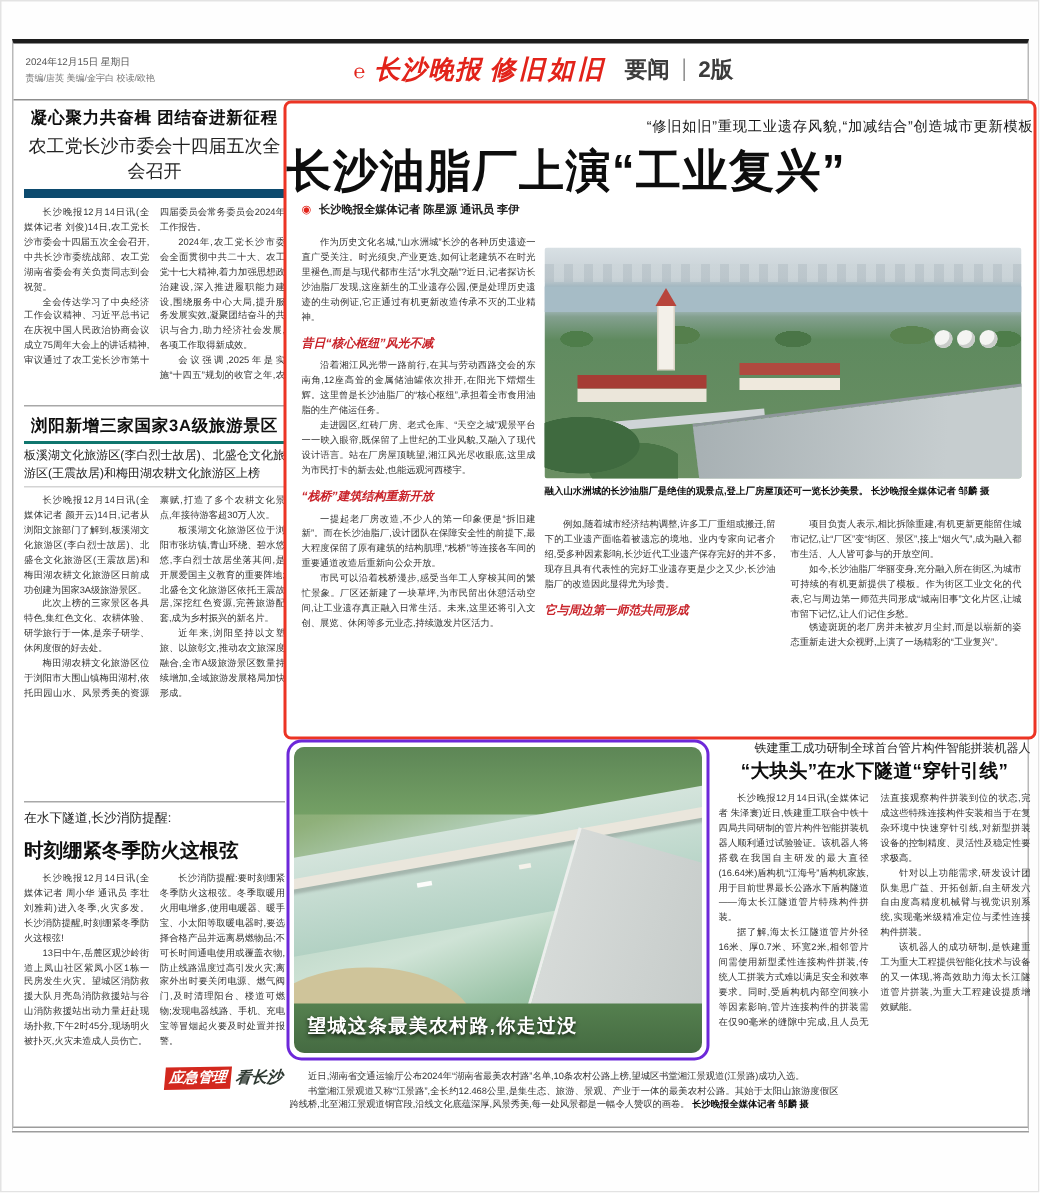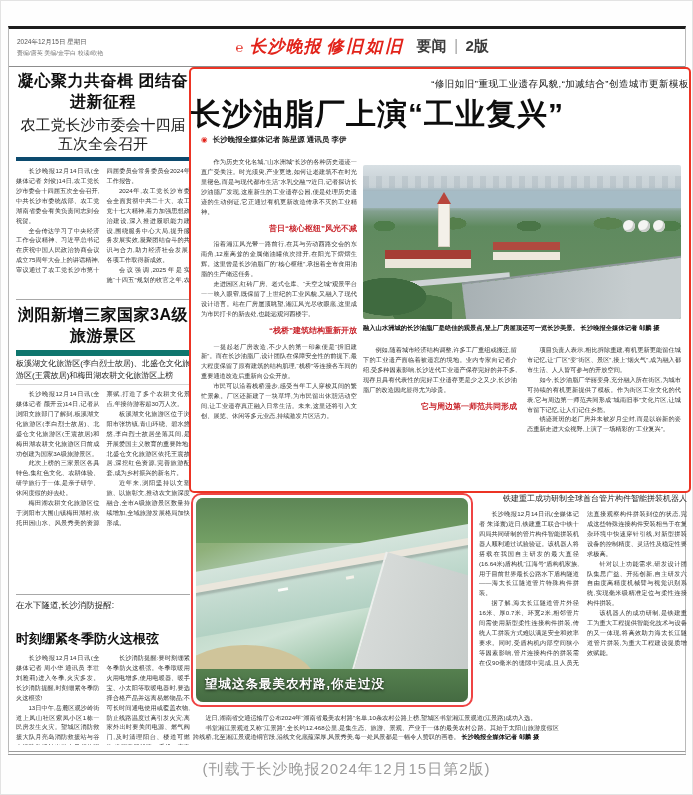--- a/index.html
+++ b/index.html
@@ -17,60 +17,60 @@
   .brand .mark{font-size:13px;font-style:normal;}
   .brand .sub{letter-spacing:2.5px;}
   .section-wrap{display:flex;align-items:center;gap:9px;color:#3c3c3c;font-size:15px;font-weight:600;}
   .vbar{width:1px;height:15px;background:#8a8a8a;}
   
   .tiny{font-size:6.2px;line-height:1.6;color:#333;text-align:justify;}
   .tiny p{margin:0;text-indent:2em;}
   .twocol{column-count:2;column-gap:7px;overflow:hidden;}
   
   .leftcol{position:absolute;left:7px;top:42px;width:174px;height:674px;overflow:hidden;}
-  .a-title{font-size:16px;font-weight:900;color:#0f0f0f;text-align:center;letter-spacing:0.5px;}
-  .a-sub{font-size:15px;color:#222;text-align:center;margin-top:3px;padding-bottom:3px;border-bottom:4px solid #0c4a6e;}
+  .a-title{font-size:11px;font-weight:900;color:#0f0f0f;text-align:center;letter-spacing:0.5px;}
+  .a-sub{font-size:12px;color:#222;text-align:center;margin-top:3px;padding-bottom:3px;border-bottom:6px solid #0c4a6e;}
   .a-body{margin-top:5px;height:126px;}
   .art-b{margin-top:7px;border-top:1.5px solid #a8a8a8;padding-top:5px;}
-  .b-sub{font-size:8px;color:#222;text-align:justify;margin-top:3px;padding:2px 0;border-top:6px solid #0f766e;border-bottom:1px solid #d4d4d4;line-height:1.5;}
+  .b-sub{font-size:8px;color:#222;text-align:justify;margin-top:3px;padding:2px 0;border-top:2px solid #0f766e;border-bottom:1px solid #d4d4d4;line-height:1.5;}
   .b-body{margin-top:4px;height:198px;}
   .art-c{margin-top:7px;border-top:1.5px solid #a8a8a8;padding-top:5px;position:relative;}
   .c-kicker{font-size:8.5px;color:#1c1c1c;}
-  .c-title{font-size:13px;font-weight:900;color:#0f0f0f;margin-top:18px;}
+  .c-title{font-size:13px;font-weight:900;color:#0f0f0f;margin-top:6px;}
   .c-body{margin-top:5px;height:150px;}
   .badge{position:absolute;right:0;bottom:4px;transform:skewX(-6deg) rotate(-1deg);display:flex;align-items:center;gap:3px;background:#fff;padding:1px 2px;}
   .badge .b1{background:#d3281e;color:#fff;font-weight:900;font-style:italic;font-size:9.5px;padding:1px 3px;}
   .badge .b2{color:#2f3a33;font-weight:900;font-style:italic;font-size:10.5px;}
   
   .redbox{position:absolute;left:180px;top:38px;width:498px;height:422px;border:2px solid #ec3424;border-radius:5px;background:#fff;}
   .rb-kicker{margin-top:9px;text-align:right;font-size:9.5px;color:#161616;letter-spacing:0.5px;}
   .rb-headline{text-align:left;font-size:30px;font-weight:900;color:#0d0d0d;letter-spacing:1px;margin-top:3px;}
   .rb-byline{position:absolute;left:10px;top:66px;font-size:7.5px;font-weight:bold;color:#222;}
   .rb-byline .dot{color:#e2231a;margin-right:3px;}
   .rb-col1{position:absolute;left:10px;top:88px;width:156px;height:326px;overflow:hidden;}
-  .sechead{color:#c9242b;font-weight:bold;font-size:8px;text-align:right;text-indent:0 !important;margin:6px 0 4px !important;}
+  .sechead{color:#c9242b;font-weight:bold;font-size:8px;text-align:left;text-indent:0 !important;margin:6px 0 4px !important;font-style:italic;}
   .rb-photo{position:absolute;left:172px;top:96px;width:318px;height:154px;overflow:hidden;border-radius:2px;}
   .rb-caption{position:absolute;left:172px;top:254px;width:318px;font-size:6.3px;font-weight:bold;color:#111;line-height:1.5;text-align:justify;}
   .rb-under{position:absolute;left:172px;top:276px;width:318px;height:138px;column-count:2;column-gap:10px;overflow:hidden;}
   
   .photo-art{position:absolute;inset:0;background:linear-gradient(180deg,#d8e0e4 0%,#c6cfd4 13%,#a2b6bf 17%,#abbec5 26%,#83a08f 30%,#5f8a5f 40%,#6b8f63 100%);}
   .pa-city{position:absolute;left:0;top:7%;width:100%;height:8%;background:repeating-linear-gradient(90deg,#b6c1c7 0 6px,#ccd5d9 6px 13px);opacity:.65;}
   .pa-river{position:absolute;left:0;top:17%;width:100%;height:11%;background:#a6bcc6;}
   .pa-trees{position:absolute;left:-4%;top:30%;width:108%;height:16%;background:radial-gradient(18px 9px at 10% 60%,#4e7d4a 60%,transparent 61%),radial-gradient(22px 10px at 30% 50%,#557f4c 60%,transparent 61%),radial-gradient(20px 9px at 52% 60%,#4a7547 60%,transparent 61%),radial-gradient(24px 10px at 75% 50%,#5a8350 60%,transparent 61%),radial-gradient(18px 9px at 93% 60%,#4e7d4a 60%,transparent 61%);}
   .pa-tower{position:absolute;left:24%;top:25%;width:10px;height:42px;background:#f3f0e9;box-shadow:0 0 0 1px #d8d2c4;}
   .pa-tower:before{content:"";position:absolute;left:-2px;top:-12px;border-left:7px solid transparent;border-right:7px solid transparent;border-bottom:12px solid #b8453c;}
   .pa-bldg1{position:absolute;left:7%;top:55%;width:27%;height:9px;background:#a63d35;box-shadow:0 9px 0 #ebe6da;}
   .pa-bldg2{position:absolute;left:41%;top:50%;width:21%;height:8px;background:#b04a3f;box-shadow:0 10px 0 #efe9dd;}
   .pa-tanks{position:absolute;right:5%;top:36%;display:flex;gap:3px;}
   .pa-tanks i{width:12px;height:12px;border-radius:50%;background:#f4f4f2;box-shadow:inset -2px -2px 0 #c9ccc9;}
   .pa-roof{position:absolute;right:-6%;bottom:-10%;width:74%;height:42%;background:linear-gradient(100deg,#a7b0b3,#c6cdcf 70%);transform:rotate(-7deg);box-shadow:0 -2px 0 #8e979a;}
   .pa-road{position:absolute;left:-2%;bottom:22%;width:48%;height:6px;background:#cfd4d6;transform:rotate(-5deg);}
   .pa-fgtrees{position:absolute;left:-6%;bottom:-6%;width:34%;height:34%;background:radial-gradient(60% 60% at 40% 40%,#3f6a3f 60%,transparent 61%),radial-gradient(50% 55% at 75% 70%,#4a7547 60%,transparent 61%);}
   
-  .tealbox{position:absolute;left:182px;top:464px;width:282px;height:214px;border:2px solid #ef4444;border-radius:10px;background:#fff;padding:3px;box-sizing:border-box;}
+  .tealbox{position:absolute;left:182px;top:464px;width:282px;height:214px;border:2px solid #6d28d9;border-radius:10px;background:#fff;padding:3px;box-sizing:border-box;}
   .riverphoto{position:relative;width:100%;height:100%;border-radius:7px;overflow:hidden;background:linear-gradient(160deg,#7ba06b 0%,#8fb07a 18%,#b9d4c4 36%,#cfe3d6 55%,#9cc4a8 72%,#6f9a62 100%);}
   .rp-fartrees{position:absolute;left:0;top:0;width:100%;height:22%;background:linear-gradient(180deg,#5d8656,#74a065);}
   .rp-river{position:absolute;left:-12%;top:24%;width:130%;height:32%;background:linear-gradient(180deg,#d4e4dc,#b2d1c3);transform:rotate(-10deg);}
   .rp-bridge{position:absolute;left:-6%;top:31%;width:116%;height:7px;background:#eae6dc;box-shadow:0 3px 2px rgba(0,0,0,.18);transform:rotate(-10deg);}
   .rp-boat1{position:absolute;left:30%;top:44%;width:10px;height:3px;background:#fdfdfb;transform:rotate(-10deg);}
   .rp-boat2{position:absolute;left:55%;top:38%;width:8px;height:3px;background:#f4f2ea;transform:rotate(-10deg);}
   .rp-sand{position:absolute;left:-8%;bottom:-10%;width:52%;height:38%;background:#cfc49a;border-radius:50%;}
   .rp-road{position:absolute;right:-10%;bottom:-6%;width:48%;height:72%;background:linear-gradient(90deg,#d6dad8,#c3c9c7);transform:rotate(16deg);border-left:2px solid #eceeec;}
   .rp-fg{position:absolute;left:0;bottom:0;width:100%;height:16%;background:linear-gradient(180deg,#55804f,#456b42);}
   .rp-title{position:absolute;left:9px;bottom:9px;color:#fff;font-size:12.5px;font-weight:900;letter-spacing:1px;text-shadow:0 1px 3px rgba(0,0,0,.85);}
@@ -216,24 +216,24 @@
       </div>
     </div>
 
     <div class="bl-caption">
       <p>近日,湖南省交通运输厅公布2024年“湖南省最美农村路”名单,10条农村公路上榜,望城区书堂湘江景观道(江景路)成功入选。</p>
       <p><span>书堂湘江景观道又称“江景路”,全长约12.468公里,是集生态、旅游、景观、产业于一体的最美农村公路。其始于太阳山旅游度假区跨线桥,北至湘江景观道铜官段,沿线文化底蕴深厚,风景秀美,每一处风景都是一幅令人赞叹的画卷。</span> <span class="credit">长沙晚报全媒体记者 邹麟 摄</span></p>
     </div>
 
     <div class="brarticle">
       <div class="br-kicker">铁建重工成功研制全球首台管片构件智能拼装机器人</div>
+      <div class="br-headline">“大块头”在水下隧道“穿针引线”</div>
       <div class="br-body tiny">
         <p>长沙晚报12月14日讯(全媒体记者 朱泽寰)近日,铁建重工联合中铁十四局共同研制的管片构件智能拼装机器人顺利通过试验验证。该机器人将搭载在我国自主研发的最大直径(16.64米)盾构机“江海号”盾构机家族,用于目前世界最长公路水下盾构隧道——海太长江隧道管片特殊构件拼装。</p>
         <p>据了解,海太长江隧道管片外径16米、厚0.7米、环宽2米,相邻管片间需使用新型柔性连接构件拼装,传统人工拼装方式难以满足安全和效率要求。同时,受盾构机内部空间狭小等因素影响,管片连接构件的拼装需在仅90毫米的缝隙中完成,且人员无法直接观察构件拼装到位的状态,完成这些特殊连接构件安装相当于在复杂环境中快速穿针引线,对新型拼装设备的控制精度、灵活性及稳定性要求极高。</p>
         <p>针对以上功能需求,研发设计团队集思广益、开拓创新,自主研发六自由度高精度机械臂与视觉识别系统,实现毫米级精准定位与柔性连接构件拼装。</p>
         <p>该机器人的成功研制,是铁建重工为重大工程提供智能化技术与设备的又一体现,将高效助力海太长江隧道管片拼装,为重大工程建设提质增效赋能。</p>
       </div>
     </div>
 
   </div>
 
-  <div class="footer-note">(刊载于长沙晚报2024年12月15日第2版)</div>
 </div>
 
 </body></html>

